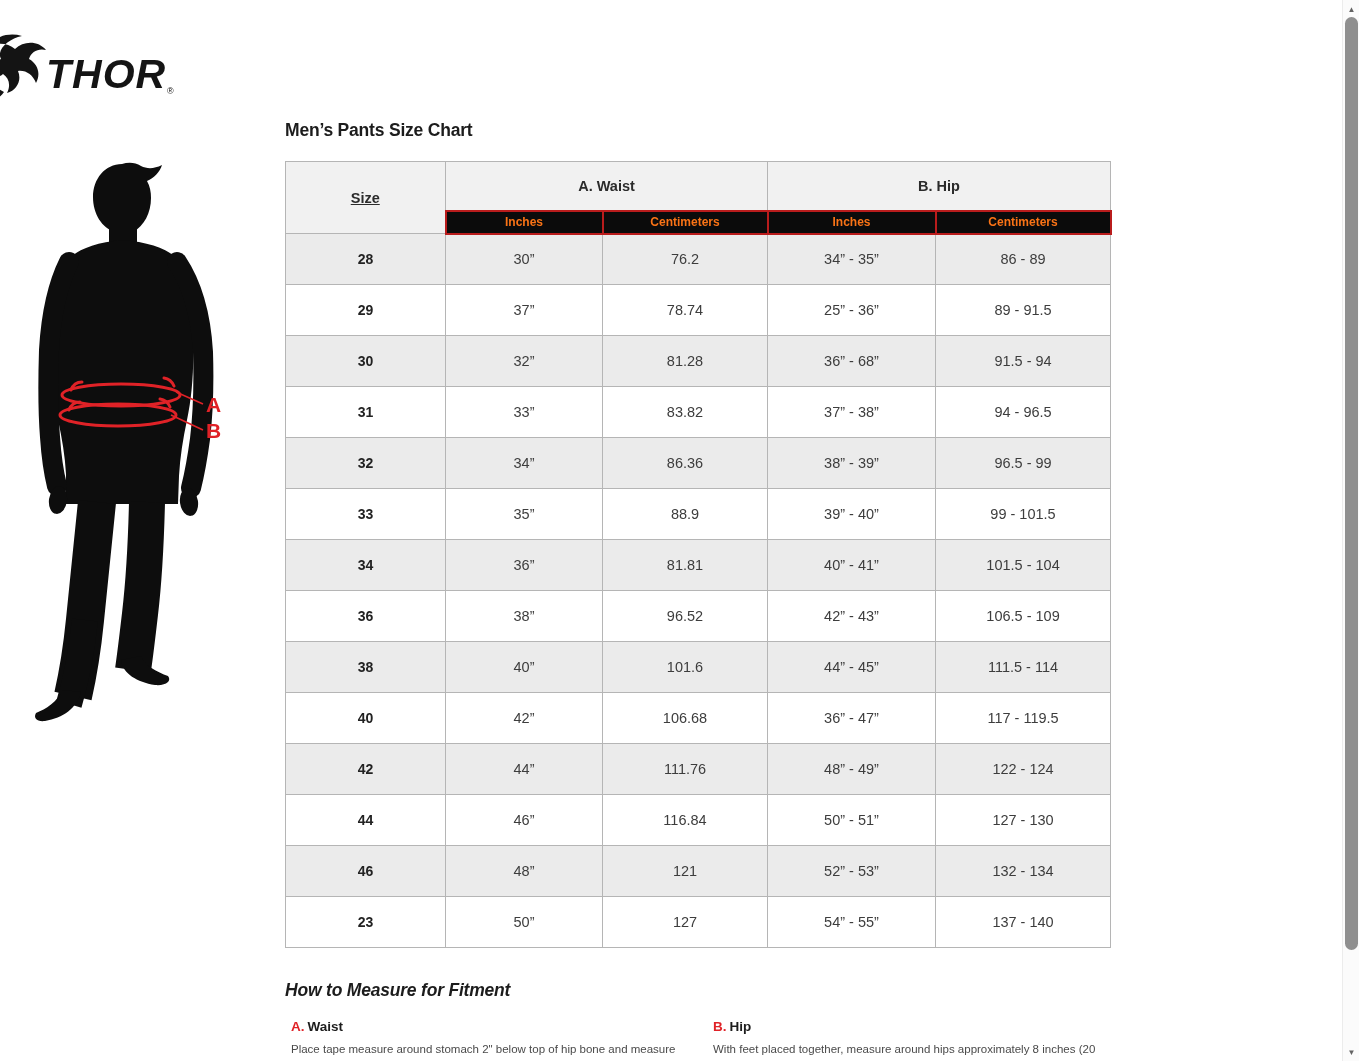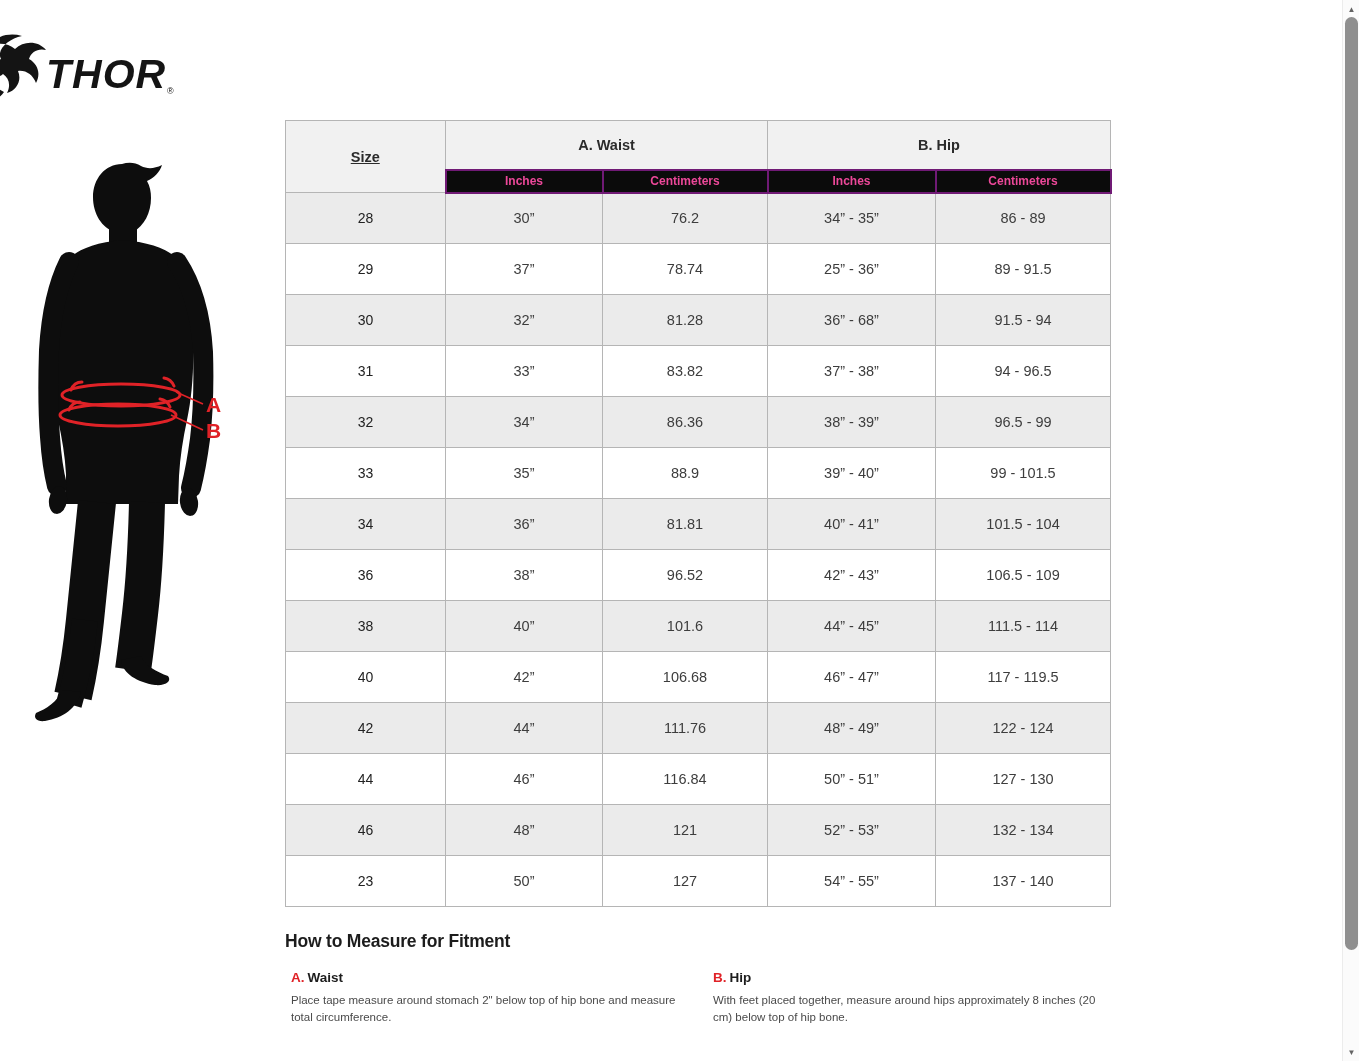--- a/index.html
+++ b/index.html
@@ -16,28 +16,28 @@
   
   .content { position: absolute; left: 285px; top: 120px; width: 826px; }
   h2.sec-title { font-size: 17.5px; font-weight: bold; color: #1c1c1c; letter-spacing: -0.2px; }
   .title-main { margin-bottom: 20px; }
 
   
   table.size-chart { border-collapse: collapse; table-layout: fixed; width: 825px; }
   table.size-chart th, table.size-chart td { border: 1px solid #b5b5b5; text-align: center; vertical-align: middle; }
   tr.group-row th { background: #f1f1f1; height: 49px; font-size: 14.5px; font-weight: bold; color: #2b2b2b; }
   th.size-head { background: #f1f1f1; font-size: 14.5px; font-weight: bold; color: #2b2b2b; text-decoration: underline; }
-  tr.units-row th { background: #0b0b0b; color: #ec4899; font-size: 12px; font-weight: bold;
-    height: 23px; border: 2px solid #701a75; }
+  tr.units-row th { background: #0b0b0b; color: #f97316; font-size: 12px; font-weight: bold;
+    height: 23px; border: 2px solid #b91c1c; }
   tbody td { height: 51px; font-size: 14.5px; color: #3d3d3d; background: #ffffff; }
   tbody tr.alt td { background: #ebebeb; }
-  tbody td.size-col { font-weight: normal; font-size: 14px; color: #222222; }
-
-  
-  .measure-title { margin-top: 24px; margin-bottom: 18px; }
+  tbody td.size-col { font-weight: bold; font-size: 14px; color: #222222; }
+
+  
+  .measure-title { margin-top: 32px; margin-bottom: 18px; font-style: italic; }
   .measure-cols { display: flex; padding-left: 6px; }
   .measure-item { width: 410px; margin-right: 22px; }
   .measure-label { font-size: 13.5px; font-weight: bold; color: #1d1d1d; }
   .measure-label .letter { color: #e02227; margin-right: 3px; }
   .measure-item p { margin-top: 7px; font-size: 11.5px; line-height: 1.45; color: #4a4a4a; width: 400px; }
 
   
   .scrollbar { position: absolute; right: 0; top: 0; width: 17px; height: 1061px;
     background: #fbfbfb; border-left: 1px solid #ececec; }
   .scroll-arrow { position: absolute; left: 0; width: 17px; height: 14px; display: flex;
@@ -106,20 +106,21 @@
         <path d="M145,255 q-3,-7 -10,-8" stroke-linecap="round"></path>
         <line x1="151" y1="240" x2="178" y2="252" stroke-width="1.6"></line>
         <line x1="146" y1="263" x2="178" y2="278" stroke-width="1.6"></line>
       </g>
       <text class="fig-label" x="181" y="260" font-size="21" fill="#e02227">A</text>
       <text class="fig-label" x="181" y="286" font-size="21" fill="#e02227">B</text>
     </svg>
   </div>
 
   <div class="content">
+    <h2 class="sec-title title-main">Men’s Pants Size Chart</h2>
 
     <table class="size-chart">
       <colgroup>
         <col style="width:160px">
           <col style="width:157px">
           <col style="width:165px">
         <col style="width:168px">
           <col style="width:175px">
       </colgroup>
       <thead>
@@ -196,21 +197,21 @@
             <td class="size-col">38</td>
             <td>40”</td>
             <td>101.6</td>
             <td>44” - 45”</td>
             <td>111.5 - 114</td>
           </tr>
           <tr>
             <td class="size-col">40</td>
             <td>42”</td>
             <td>106.68</td>
-            <td>46” - 47”</td>
+            <td>36” - 47”</td>
             <td>117 - 119.5</td>
           </tr>
           <tr class="alt">
             <td class="size-col">42</td>
             <td>44”</td>
             <td>111.76</td>
             <td>48” - 49”</td>
             <td>122 - 124</td>
           </tr>
           <tr>

